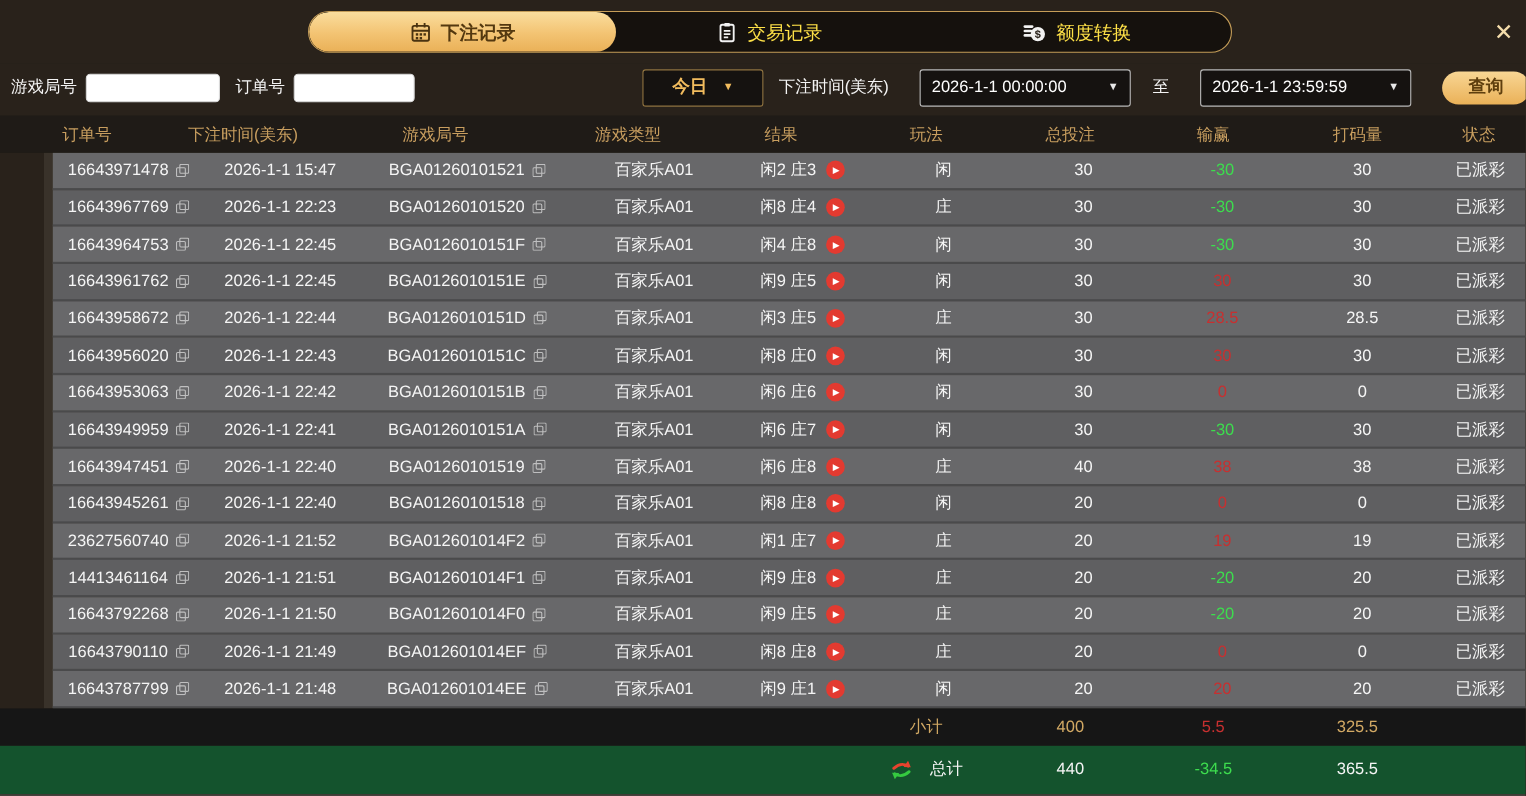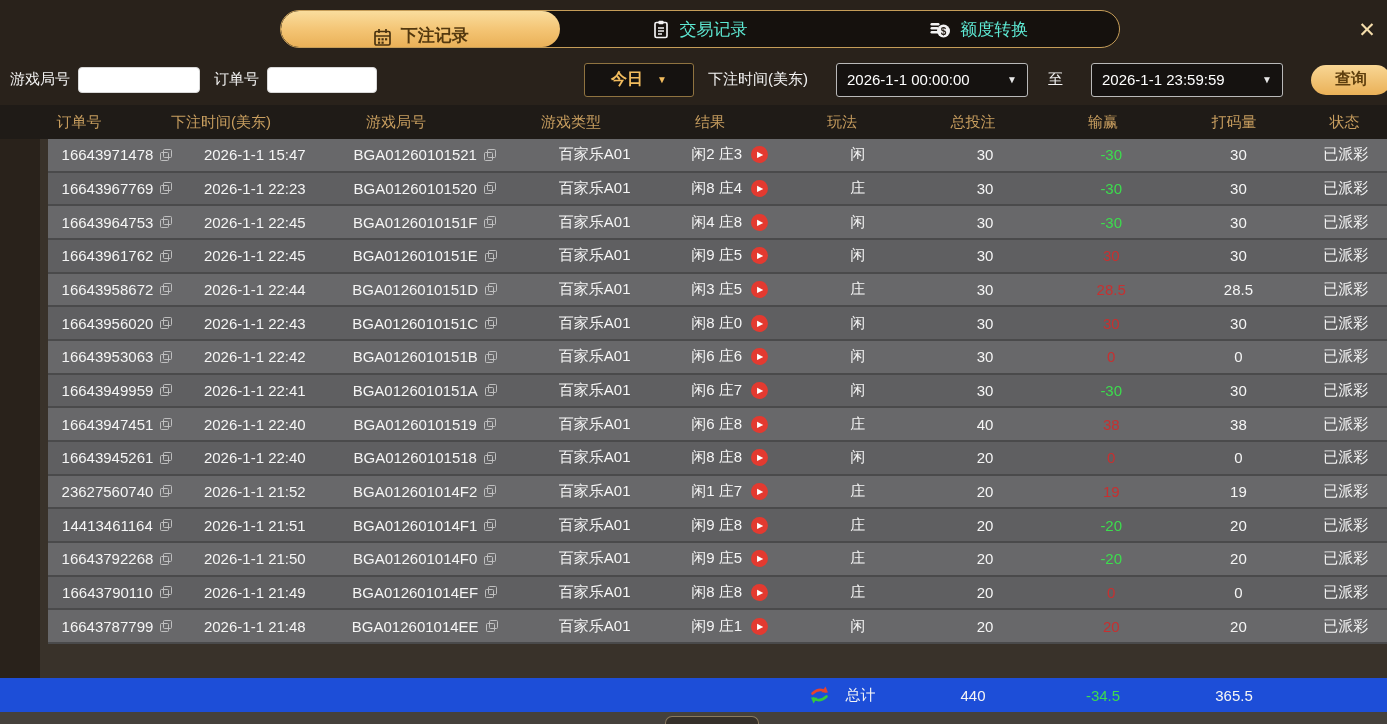--- a/index.html
+++ b/index.html
@@ -7,23 +7,23 @@
   body { font-family:"Liberation Sans","DejaVu Sans",sans-serif; background:#29221b; }
 
   .app { width:1387px; height:724px; display:flex; flex-direction:column; }
 
   
   .topbar { height:58px; position:relative; background:#29221b; flex:0 0 auto; }
   .tabstrip { position:absolute; left:280px; top:10px; width:840px; height:38px;
     background:#15110d; border:1px solid #c59d58; border-radius:20px;
     display:flex; overflow:hidden; }
   .tab { flex:1 1 0; display:flex; align-items:center; justify-content:center; gap:9px;
-    color:#5eead4; font-size:17px; cursor:pointer; }
+    color:#fde047; font-size:17px; cursor:pointer; }
   .tab.active { background:linear-gradient(180deg,#fadd9d 0%,#f3c372 55%,#eab158 100%);
-    border-radius:19px; color:#53380f; font-weight:bold;align-items:flex-end; }
+    border-radius:19px; color:#53380f; font-weight:bold; }
   .ticon { display:flex; align-items:center; }
   .close { position:absolute; right:8px; top:18px; width:24px; height:24px;
     color:#f4ddab; font-size:21px; line-height:24px; text-align:center; cursor:pointer; }
 
   
   .filters { height:47px; display:flex; align-items:center; padding:0 0 4px 10px;
     color:#f4f4f4; font-size:15px; flex:0 0 auto; background:#29221b; }
   .flabel { margin-right:8px; white-space:nowrap; }
   .tinput { width:122px; height:26px; background:#fff; border:1px solid #d8d8d8;
     border-radius:4px; margin-right:14px; font-size:14px; padding:0 6px; }
@@ -58,21 +58,21 @@
   .play { width:17px; height:17px; border-radius:50%; background:#e33a30; color:#fff;
     display:inline-flex; align-items:center; justify-content:center; font-size:8px;
     margin-left:5px; cursor:pointer; flex:0 0 auto; padding-left:1px; }
 
   .win-red { color:#c73030; }
   .win-green { color:#3ddc4e; }
 
   
   .subtotal { height:34px; background:#161616; display:flex; align-items:center;
     padding-left:8px; color:#d2a964; font-size:15px; flex:0 0 auto; }
-  .total { height:34px; background:#1d4ed8; display:flex; 
+  .total { height:44px; background:#14532d; display:flex; 
     padding-left:8px; color:#f5f5f5; font-size:15px; flex:0 0 auto; }
   .swap { display:inline-flex; margin-right:12px; cursor:pointer; }
 
   .bottom-strip { height:12px; background:#45413c; position:relative; flex:0 0 auto; }
   .peek-btn { position:absolute; left:665px; top:4px; width:94px; height:10px;
     background:#35302a; border:1px solid #8a7a5f; border-bottom:none;
     border-radius:7px 7px 0 0; }
 </style>
 </head>
 <body>
@@ -622,20 +622,32 @@
         <span class="play">▶</span>
       </div>
       <div class="c c6">闲</div>
       <div class="c c7">20</div>
       <div class="c c8 win-red">20</div>
       <div class="c c9">20</div>
       <div class="c c10">已派彩</div>
     </div>
     </div>
 
+  <div class="subtotal">
+    <div class="c c1"></div>
+      <div class="c c2"></div>
+      <div class="c c3"></div>
+    <div class="c c4"></div>
+      <div class="c c5"></div>
+    <div class="c c6">小计</div>
+    <div class="c c7">400</div>
+    <div class="c c8 win-red">5.5</div>
+    <div class="c c9">325.5</div>
+    <div class="c c10"></div>
+  </div>
 
   <div class="total">
     <div class="c c1"></div>
       <div class="c c2"></div>
       <div class="c c3"></div>
     <div class="c c4"></div>
       <div class="c c5"></div>
     <div class="c c6">
       <span class="swap">
         <svg width="21" height="20" viewBox="0 0 21 20">

